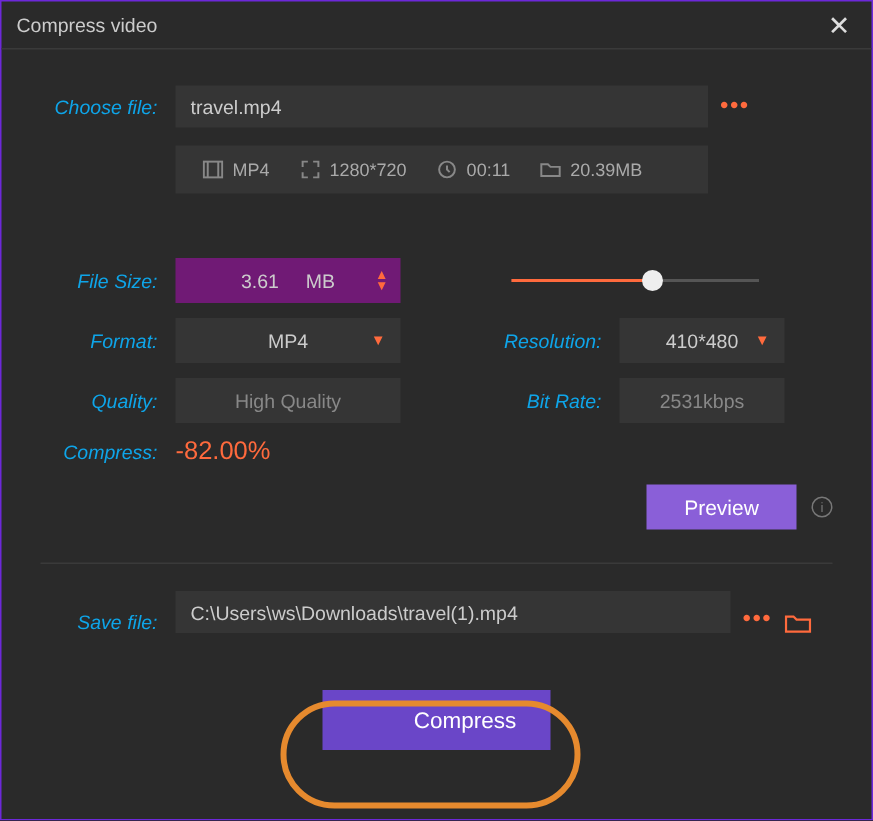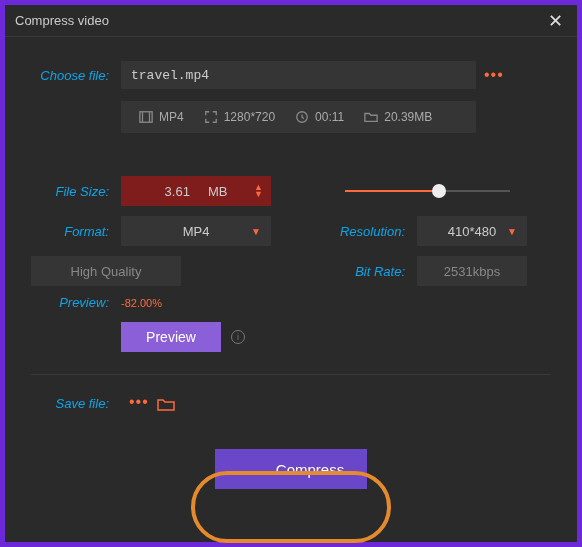--- a/index.html
+++ b/index.html
@@ -9,21 +9,21 @@
     height: 547px;
     font-family: "Segoe UI", Arial, sans-serif;
     font-size: 13px;
     color: #aaa;
     overflow: hidden;
   }
   .window {
     width: 582px;
     height: 547px;
     background: #2a2a2a;
-    border: 5px solid #6d28d9;
+    border: 1px solid #6d28d9;
     position: relative;
   }
   .titlebar {
     height: 32px;
     display: flex;
     align-items: center;
     justify-content: space-between;
     padding: 0 8px 0 10px;
     border-bottom: 1px solid #3a3a3a;
     color: #ccc;
@@ -50,21 +50,20 @@
     font-size: 13px;
     font-style: italic;
   }
   .inputbox {
     background: #353535;
     border: none;
     color: #ccc;
     height: 28px;
     padding: 0 10px;
     font-size: 13px;
-    font-family: Liberation Mono, monospace;
   }
   .inputbox.wide { flex: 1; max-width: 355px; }
   .dots {
     color: #ff6a3d;
     font-size: 16px;
     padding: 0 8px;
     cursor: pointer;
     letter-spacing: 1px;
   }
   .info-row {
@@ -107,21 +106,21 @@
     color: #ccc;
     font-size: 13px;
   }
   .select-box .caret {
     position: absolute;
     right: 10px;
     color: #ff6a3d;
     font-size: 10px;
   }
   .spinner-box {
-    background: #7f1d1d;
+    background: #701a75;
     height: 30px;
     width: 150px;
     display: flex;
     align-items: center;
     justify-content: center;
     position: relative;
     color: #ccc;
     font-size: 13px;
   }
   .spinner-arrows {
@@ -177,23 +176,23 @@
     position: absolute;
     top: 1px;
     left: calc(57% - 7px);
     width: 14px;
     height: 14px;
     border-radius: 50%;
     background: #eee;
   }
   .compress-pct {
     color: #ff6a3d;
-    font-size: 11px;
-  }
-  .preview-row { margin-top: 10px; display: flex; align-items: center; }
+    font-size: 17px;
+  }
+  .preview-row { margin-top: 10px; display: flex; align-items: center; justify-content: flex-end; }
   .preview-btn {
     background: #8a5fd8;
     color: #fff;
     height: 30px;
     width: 100px;
     display: flex;
     align-items: center;
     justify-content: center;
     margin-left: 90px;
     font-size: 14px;
@@ -326,20 +325,21 @@
           </div>
         </div>
         <div class="setting-row">
           <div class="label">Format:</div>
           <div class="select-box">
             <span>MP4</span>
             <span class="caret">▼</span>
           </div>
         </div>
         <div class="setting-row">
+          <div class="label">Quality:</div>
           <div class="readonly-box">
             <span>High Quality</span>
           </div>
         </div>
       </div>
 
       <div class="colR">
         <div class="slider-row">
           <div class="slider">
             <div class="slider-track"></div>
@@ -357,33 +357,34 @@
         <div class="setting-row">
           <div class="label">Bit Rate:</div>
           <div class="readonly-box">
             <span>2531kbps</span>
           </div>
         </div>
       </div>
     </div>
 
     <div class="row" style="margin-top:4px">
-      <div class="label">Preview:</div>
+      <div class="label">Compress:</div>
       <div class="compress-pct">-82.00%</div>
     </div>
 
     <div class="preview-row">
       <div class="preview-btn">Preview</div>
       <div class="info-circle">i</div>
     </div>
 
     <div class="divider"></div>
 
     <div class="save-row">
       <div class="label">Save file:</div>
+      <input class="inputbox" value="C:\Users\ws\Downloads\travel(1).mp4" style="">
       <span class="dots">•••</span>
       <span class="folder-ico"><svg viewBox="0 0 18 14">
             <path d="M1 3 H6 L8 5 H17 V13 H1 Z"></path>
           </svg></span>
     </div>
 
     <div class="bottom-area">
       <div class="compress-btn">Compress</div>
     </div>
 

